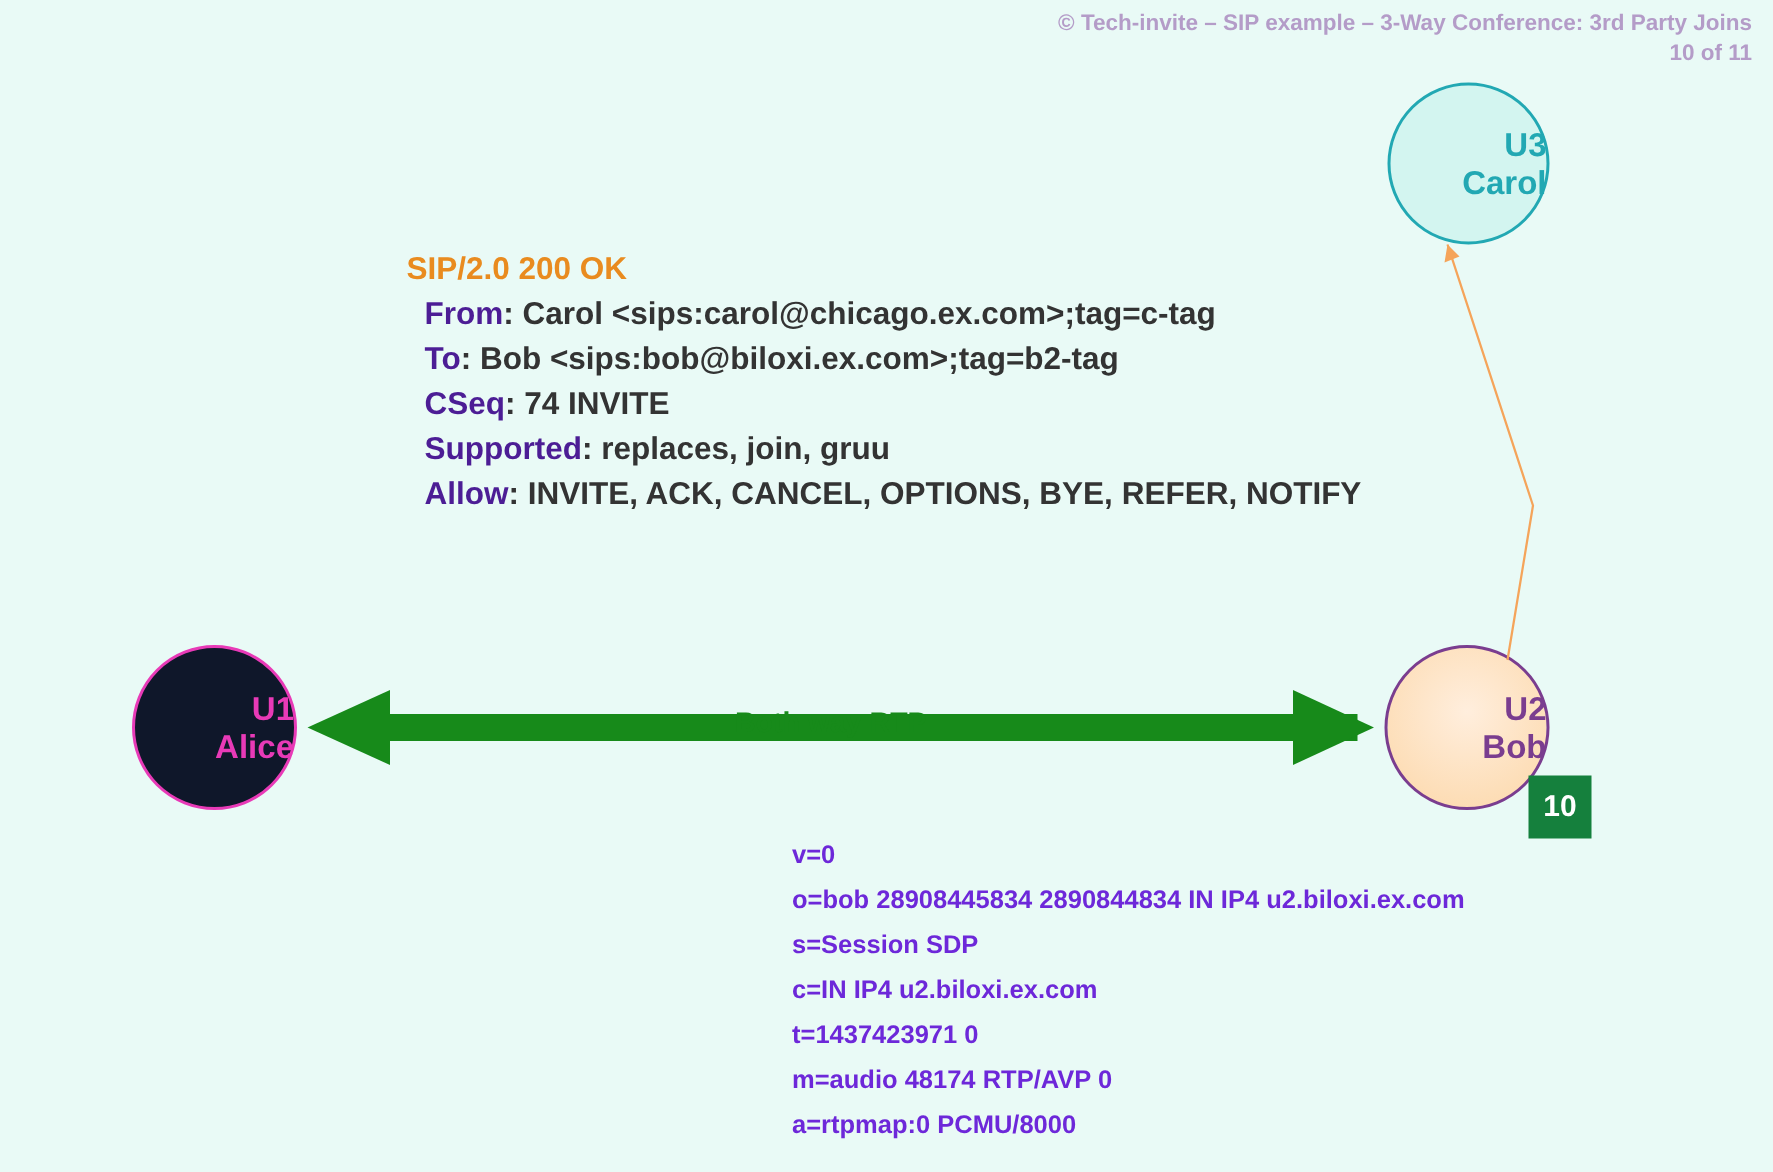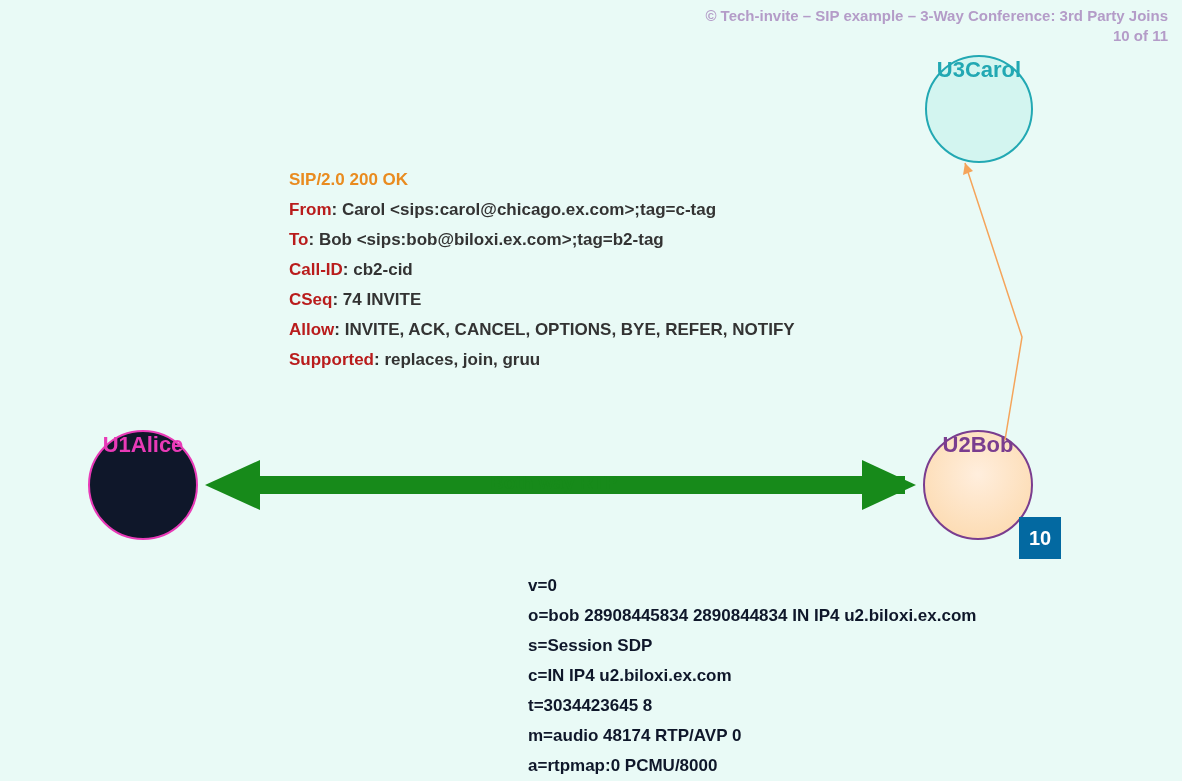--- a/index.html
+++ b/index.html
@@ -23,22 +23,22 @@
     text-align: right;
     color: #b49cc8;
     font-size: 15px;
     font-weight: bold;
     line-height: 1.35;
   }
   .node {
     position: absolute;
     border-radius: 50%;
     display: flex;
-    flex-direction: row;
-    align-items: flex-start;
+    flex-direction: column;
+    align-items: flex-end;
     justify-content: center;
     font-weight: bold;
     font-size: 22px;
     line-height: 1.15;
     text-align: center;
     box-sizing: border-box;
   }
   .node span { display: block; }
   .node-u1 {
     left: 88px;
@@ -67,21 +67,21 @@
     background: #d3f5f0;
     border: 2px solid #22a8b3;
     color: #22a8b3;
   }
   .badge {
     position: absolute;
     left: 1019px;
     top: 517px;
     width: 42px;
     height: 42px;
-    background: #0369a1;
+    background: #15803d;
     color: #ffffff;
     font-size: 20px;
     font-weight: bold;
     display: flex;
     align-items: center;
     justify-content: center;
   }
   svg.overlay {
     position: absolute;
     left: 0;
@@ -93,37 +93,37 @@
   .rtp-label {
     position: absolute;
     left: 490px;
     top: 472px;
     color: #178a1a;
     font-size: 19px;
     font-weight: bold;
   }
   .sip-block {
     position: absolute;
-    left: 289px;
+    left: 271px;
     top: 165px;
-    font-size: 17px;
+    font-size: 21px;
     font-weight: bold;
     line-height: 30px;
     color: #333333;
   }
   .sip-block .status { color: #e98b1f; }
-  .sip-block .hdr { color: #b91c1c; }
+  .sip-block .hdr { color: #4c1d95; margin-left: 12px; }
   .sdp-block {
     position: absolute;
     left: 528px;
-    top: 571px;
+    top: 555px;
     font-size: 17px;
     font-weight: bold;
     line-height: 30px;
-    color: #0f172a;
+    color: #6d28d9;
   }
 </style>
 </head>
 <body>
 
 <div class="canvas">
 
   <div class="header">
     <div>© Tech-invite – SIP example – 3-Way Conference: 3rd Party Joins</div>
     <div>10 of 11</div>
@@ -157,29 +157,28 @@
     <path d="M 1005 440 L 1022 337 L 965 163" stroke="#f5a45a" stroke-width="1.5" fill="none"></path>
     <polygon points="965,163 963,175 973,171" fill="#f5a45a"></polygon>
   </svg>
 
   <div class="rtp-label">Both way RTP</div>
 
   <div class="sip-block">
     <div class="status">SIP/2.0 200 OK</div>
     <div><span class="hdr">From</span><span>: Carol &lt;sips:carol@chicago.ex.com&gt;;tag=c-tag</span></div>
     <div><span class="hdr">To</span><span>: Bob &lt;sips:bob@biloxi.ex.com&gt;;tag=b2-tag</span></div>
-    <div><span class="hdr">Call-ID</span><span>: cb2-cid</span></div>
     <div><span class="hdr">CSeq</span><span>: 74 INVITE</span></div>
+    <div><span class="hdr">Supported</span><span>: replaces, join, gruu</span></div>
     <div><span class="hdr">Allow</span><span>: INVITE, ACK, CANCEL, OPTIONS, BYE, REFER, NOTIFY</span></div>
-    <div><span class="hdr">Supported</span><span>: replaces, join, gruu</span></div>
   </div>
 
   <div class="sdp-block">
     <div>v=0</div>
     <div>o=bob  28908445834  2890844834  IN  IP4  u2.biloxi.ex.com</div>
     <div>s=Session SDP</div>
     <div>c=IN  IP4  u2.biloxi.ex.com</div>
-    <div>t=3034423645  8</div>
+    <div>t=1437423971  0</div>
     <div>m=audio  48174  RTP/AVP  0</div>
     <div>a=rtpmap:0  PCMU/8000</div>
   </div>
 
 </div>
 
 </body></html>

